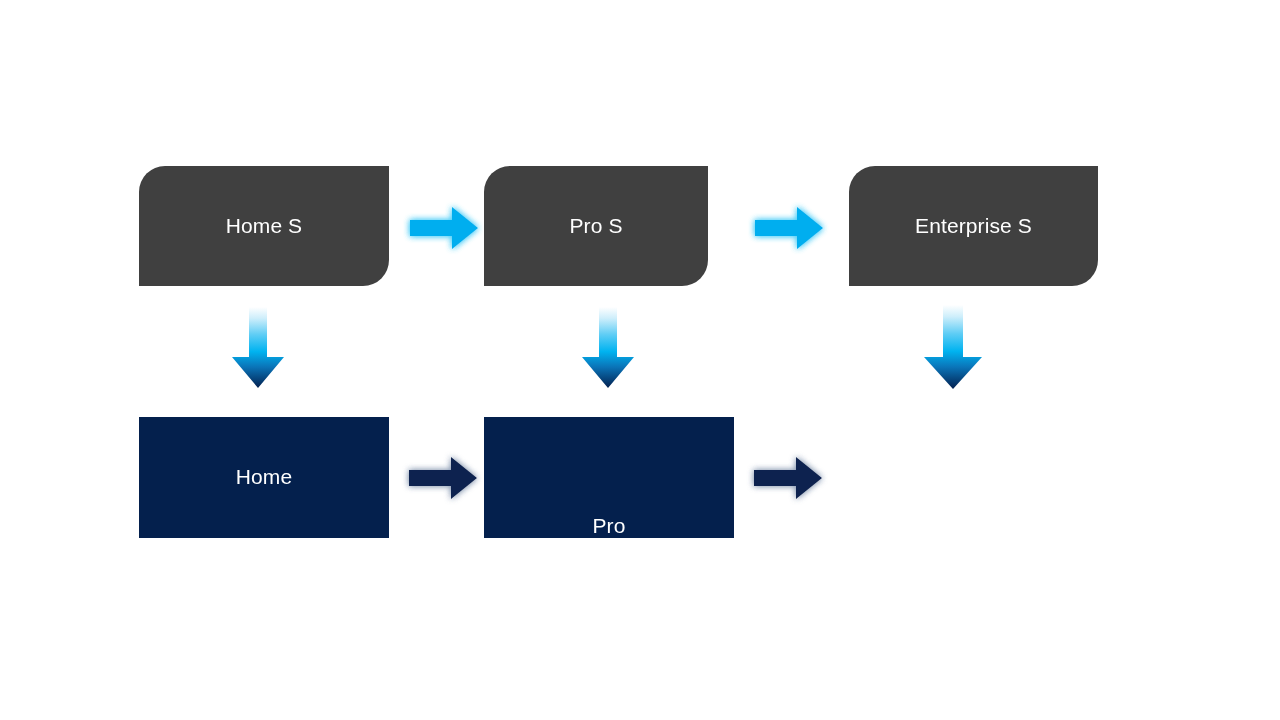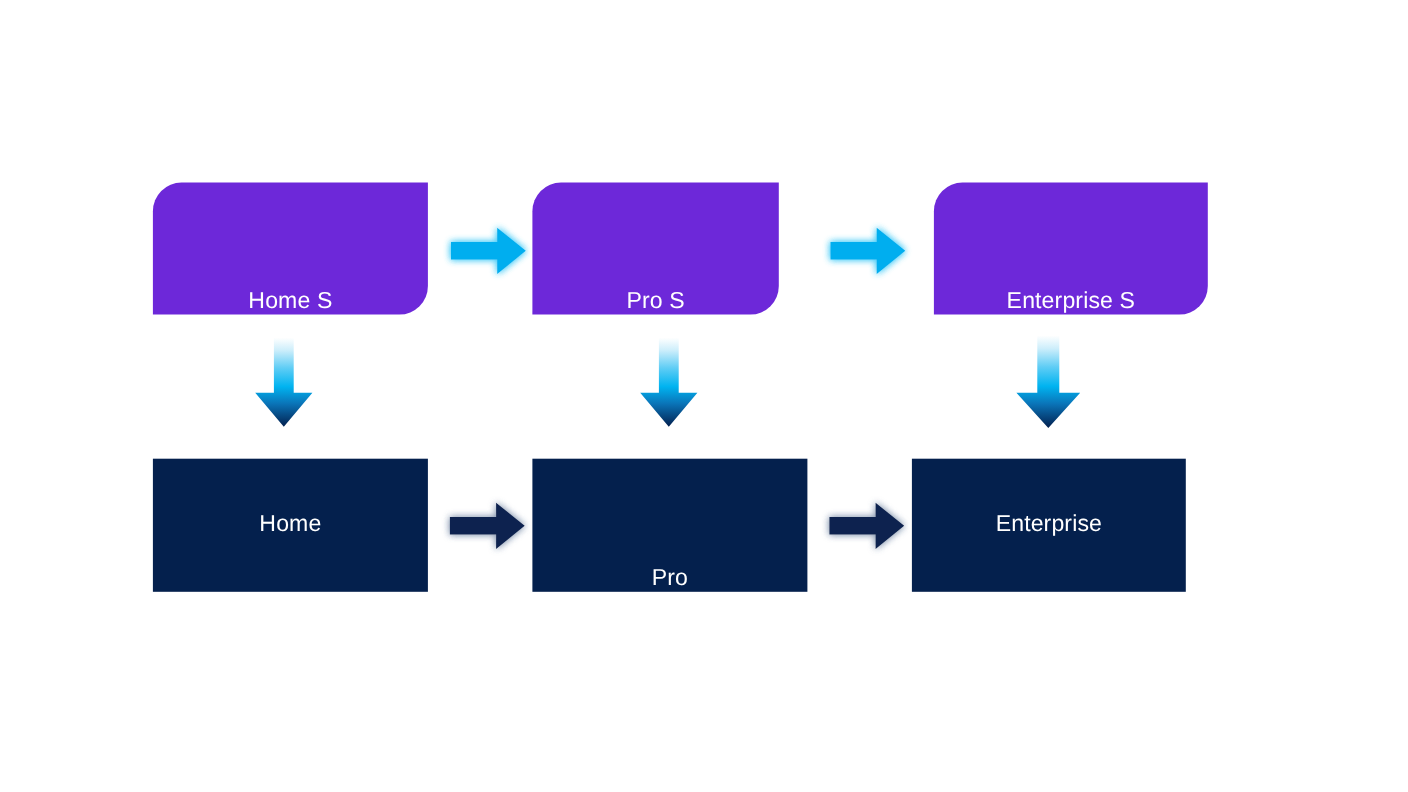--- a/index.html
+++ b/index.html
@@ -28,23 +28,22 @@
     justify-content: center;
     box-sizing: border-box;
     color: #ffffff;
     font-size: 21px;
     font-weight: 400;
     letter-spacing: 0.1px;
     line-height: 1;
     user-select: none;
   }
   .box-top {
-    background: #6d28d9;
+    background: #404040;
     border-radius: 26px 0 26px 0;
-    align-items: flex-end;
   }
   .box-bottom {
     background: #04204d;
     border-radius: 0;
   }
   .box-label {
     display: block;
     text-align: center;
     padding-bottom: 2px;
   }
@@ -138,23 +137,20 @@
   </svg>
 
   <div class="box box-bottom" style="left:139px; top:417px; width:250px; height:121px;">
     <span class="box-label">Home</span>
   </div>
 
   <div class="box box-bottom" style="left:484px; top:417px; width:250px; height:121px;align-items:flex-end;">
     <span class="box-label">Pro</span>
   </div>
 
-  <div class="box box-bottom" style="left:829px; top:417px; width:249px; height:121px;">
-    <span class="box-label">Enterprise</span>
-  </div>
 
   <svg class="harrow" style="left:406px; top:455px;" width="74" height="46" viewBox="0 0 74 46">
     <path d="M3 15 H45 V2 L71 23 L45 44 V31 H3 Z" fill="#0a2250" filter="url(#glowNavy)"></path>
   </svg>
 
   <svg class="harrow" style="left:751px; top:455px;" width="74" height="46" viewBox="0 0 74 46">
     <path d="M3 15 H45 V2 L71 23 L45 44 V31 H3 Z" fill="#0a2250" filter="url(#glowNavy)"></path>
   </svg>
 
 </div>

